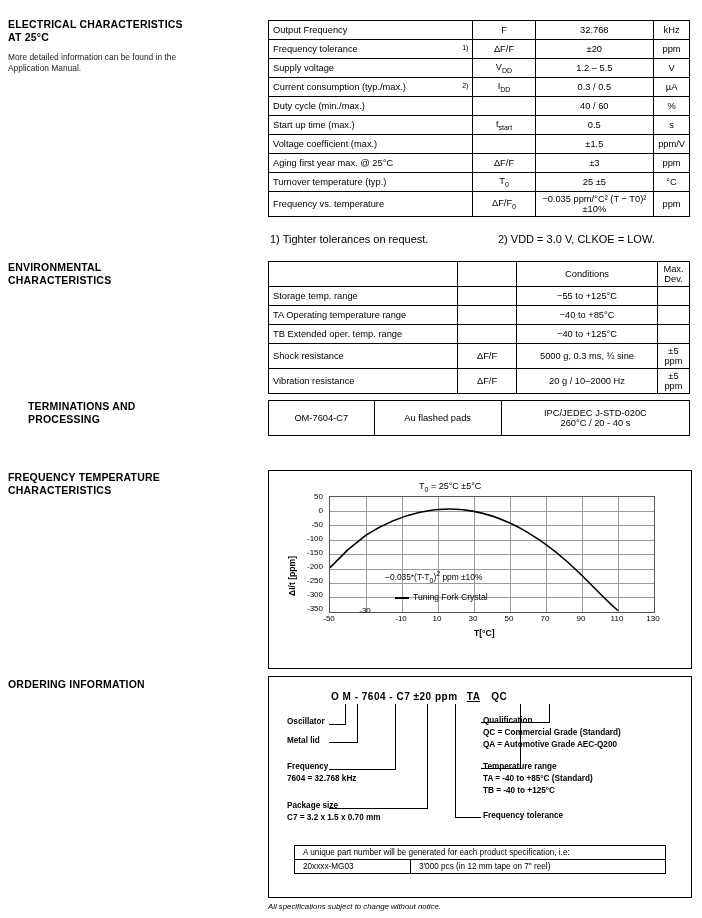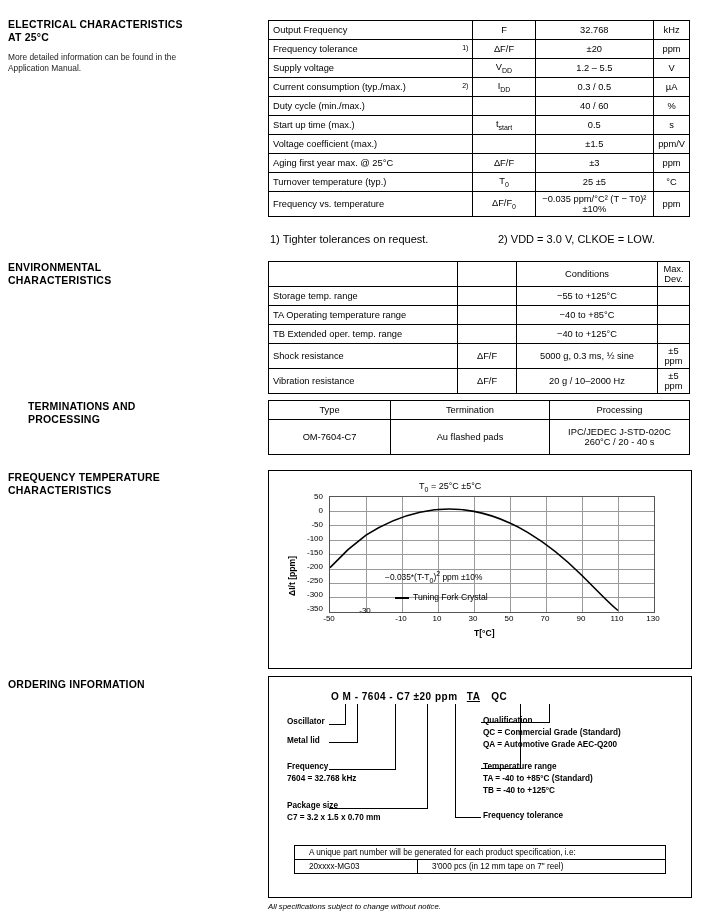--- a/index.html
+++ b/index.html
@@ -32,21 +32,21 @@
 
   
   .ordbox{position:absolute;border:1px solid #000;background:#fff;}
   .ordcode{position:absolute;font-weight:bold;font-size:10px;letter-spacing:.5px;}
   .olabel{position:absolute;font-size:8.2px;}
   .olabel b{font-weight:bold;}
   .vline{position:absolute;background:#000;width:1px;}
   .hline{position:absolute;background:#000;height:1px;}
   .footer{position:absolute;font-size:7.8px;font-style:italic;}
   .partbl{position:absolute;border:1px solid #000;}
-  .partbl td{border:1px solid #000;padding:2px 14px;font-size:8.2px;}
+  .partbl td{border:1px solid #000;padding:2px 8px;font-size:8.2px;}
 </style>
 </head>
 <body>
 
 <div class="page">
 
   <div class="sec-title" style="left:8px;top:18px;width:250px;">
     <span>ELECTRICAL CHARACTERISTICS</span><br>
     <span>AT 25°C</span>
   </div>
@@ -169,25 +169,20 @@
   </tbody>
     </table>
 
   <div class="sec-title" style="left:8px;top:400px;width:250px;margin-left:20px;">
     <span>TERMINATIONS AND</span><br>
     <span>PROCESSING</span>
   </div>
 
   <table class="tbl" style="left:268px;top:400px;width:422px;">
     <tbody>
-        <tr>
-      <td class="ctr bold" style="width:113px;">Type</td>
-      <td class="ctr bold" style="width:150px;">Termination</td>
-      <td class="ctr bold"><span>Processing</span></td>
-    </tr>
     <tr>
       <td class="ctr" style="height:30px;">OM-7604-C7</td>
       <td class="ctr">Au flashed pads</td>
       <td class="ctr">
         <span>IPC/JEDEC J-STD-020C</span><br>
         <span>260°C / 20 - 40 s</span>
       </td>
     </tr>
   </tbody>
     </table>

